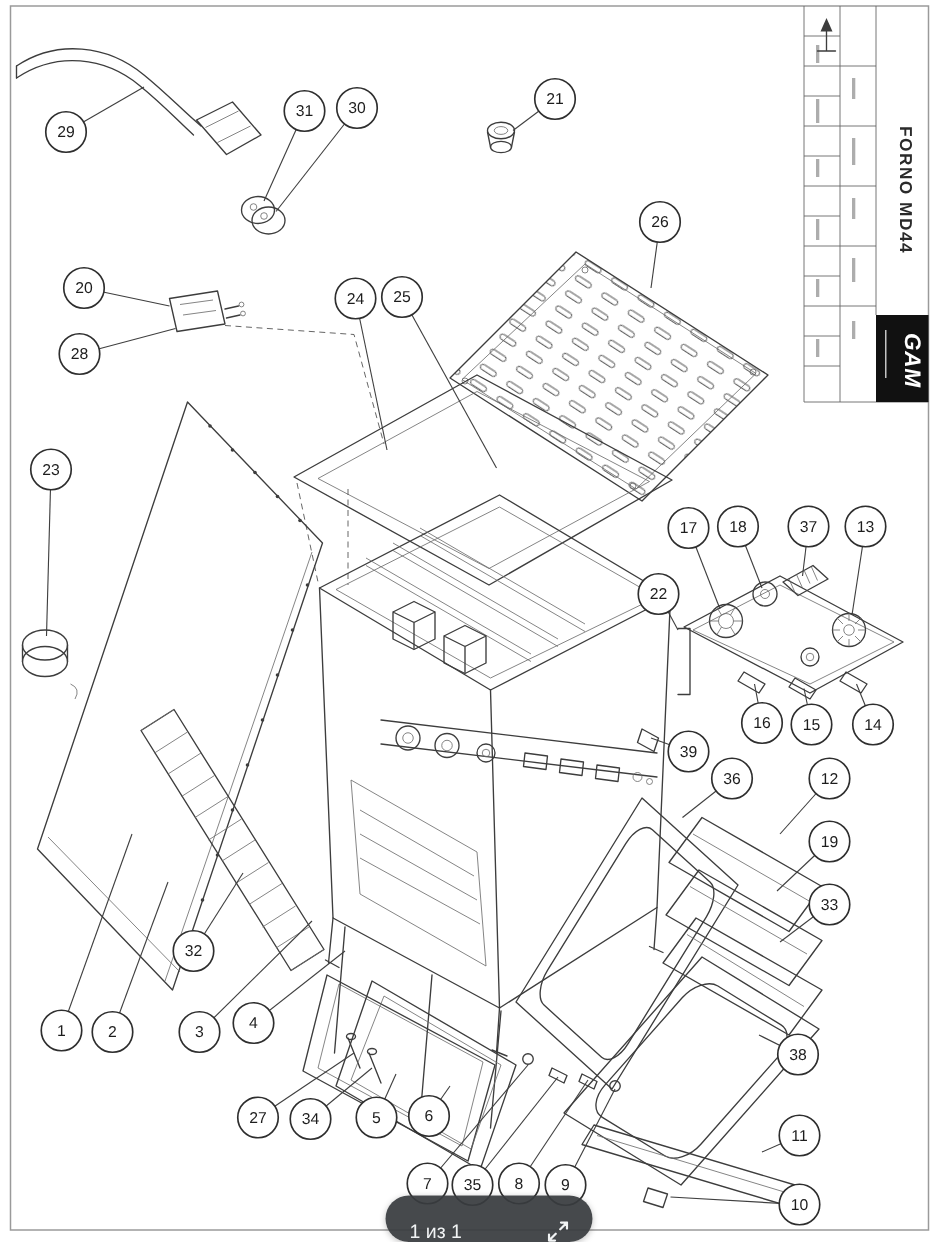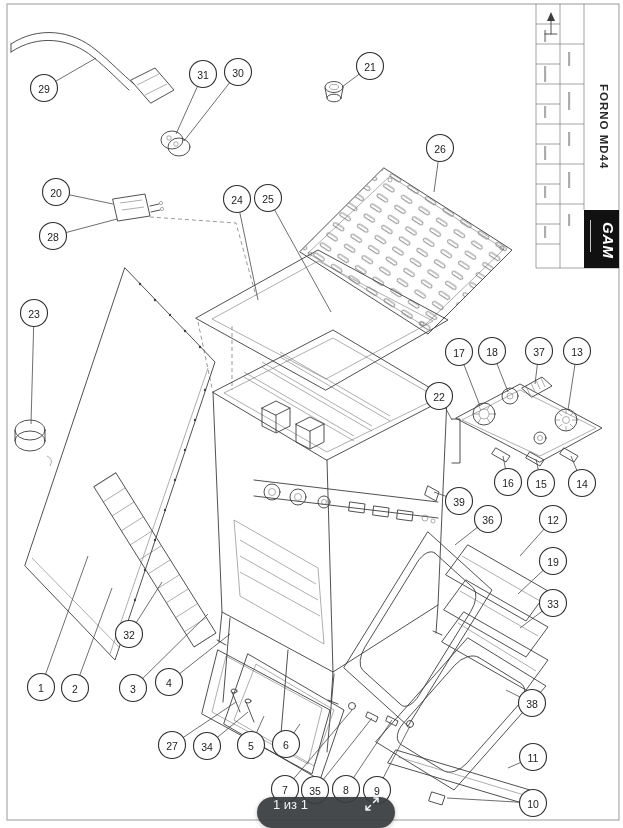--- a/index.html
+++ b/index.html
@@ -13,21 +13,21 @@
   .slot{fill:none;stroke:#4a4a4a;stroke-width:.65}
   .dot{fill:#3d3d3d}
   .leader{stroke:#3f3f3f;stroke-width:.75}
   .balloon{fill:#fff;stroke:#2e2e2e;stroke-width:1.1}
   .balloon-num{font:10.5px "Liberation Sans",sans-serif;fill:#1d1d1d;text-anchor:middle;dominant-baseline:central}
   .tb-line{stroke:#666;stroke-width:.6;fill:none}
   .tb-mark{fill:#adadad}
   .tb-title{font:bold 11.5px "Liberation Sans",sans-serif;fill:#2a2a2a;letter-spacing:1px}
   .tb-brand{font:italic bold 15px "Liberation Sans",sans-serif;fill:#fff;letter-spacing:.5px}
   .pill{position:absolute;left:257px;top:797px;width:138px;height:31px;border-radius:16px;
-        background:rgba(56,59,62,.93);display:flex;align-items:flex-start;justify-content:space-between;
+        background:rgba(56,59,62,.93);display:flex;align-items:flex-end;justify-content:space-between;
         padding:0 16px;color:#f1f3f4;font-size:13px;z-index:5;box-shadow:0 1px 4px rgba(0,0,0,.25)}
   .pill-btn{display:flex;align-items:center;cursor:pointer}
 </style>
 </head>
 <body>
 
 <div class="page">
 
 <svg id="drawing" width="623" height="828" viewBox="0 0 623 828">
   <defs>

